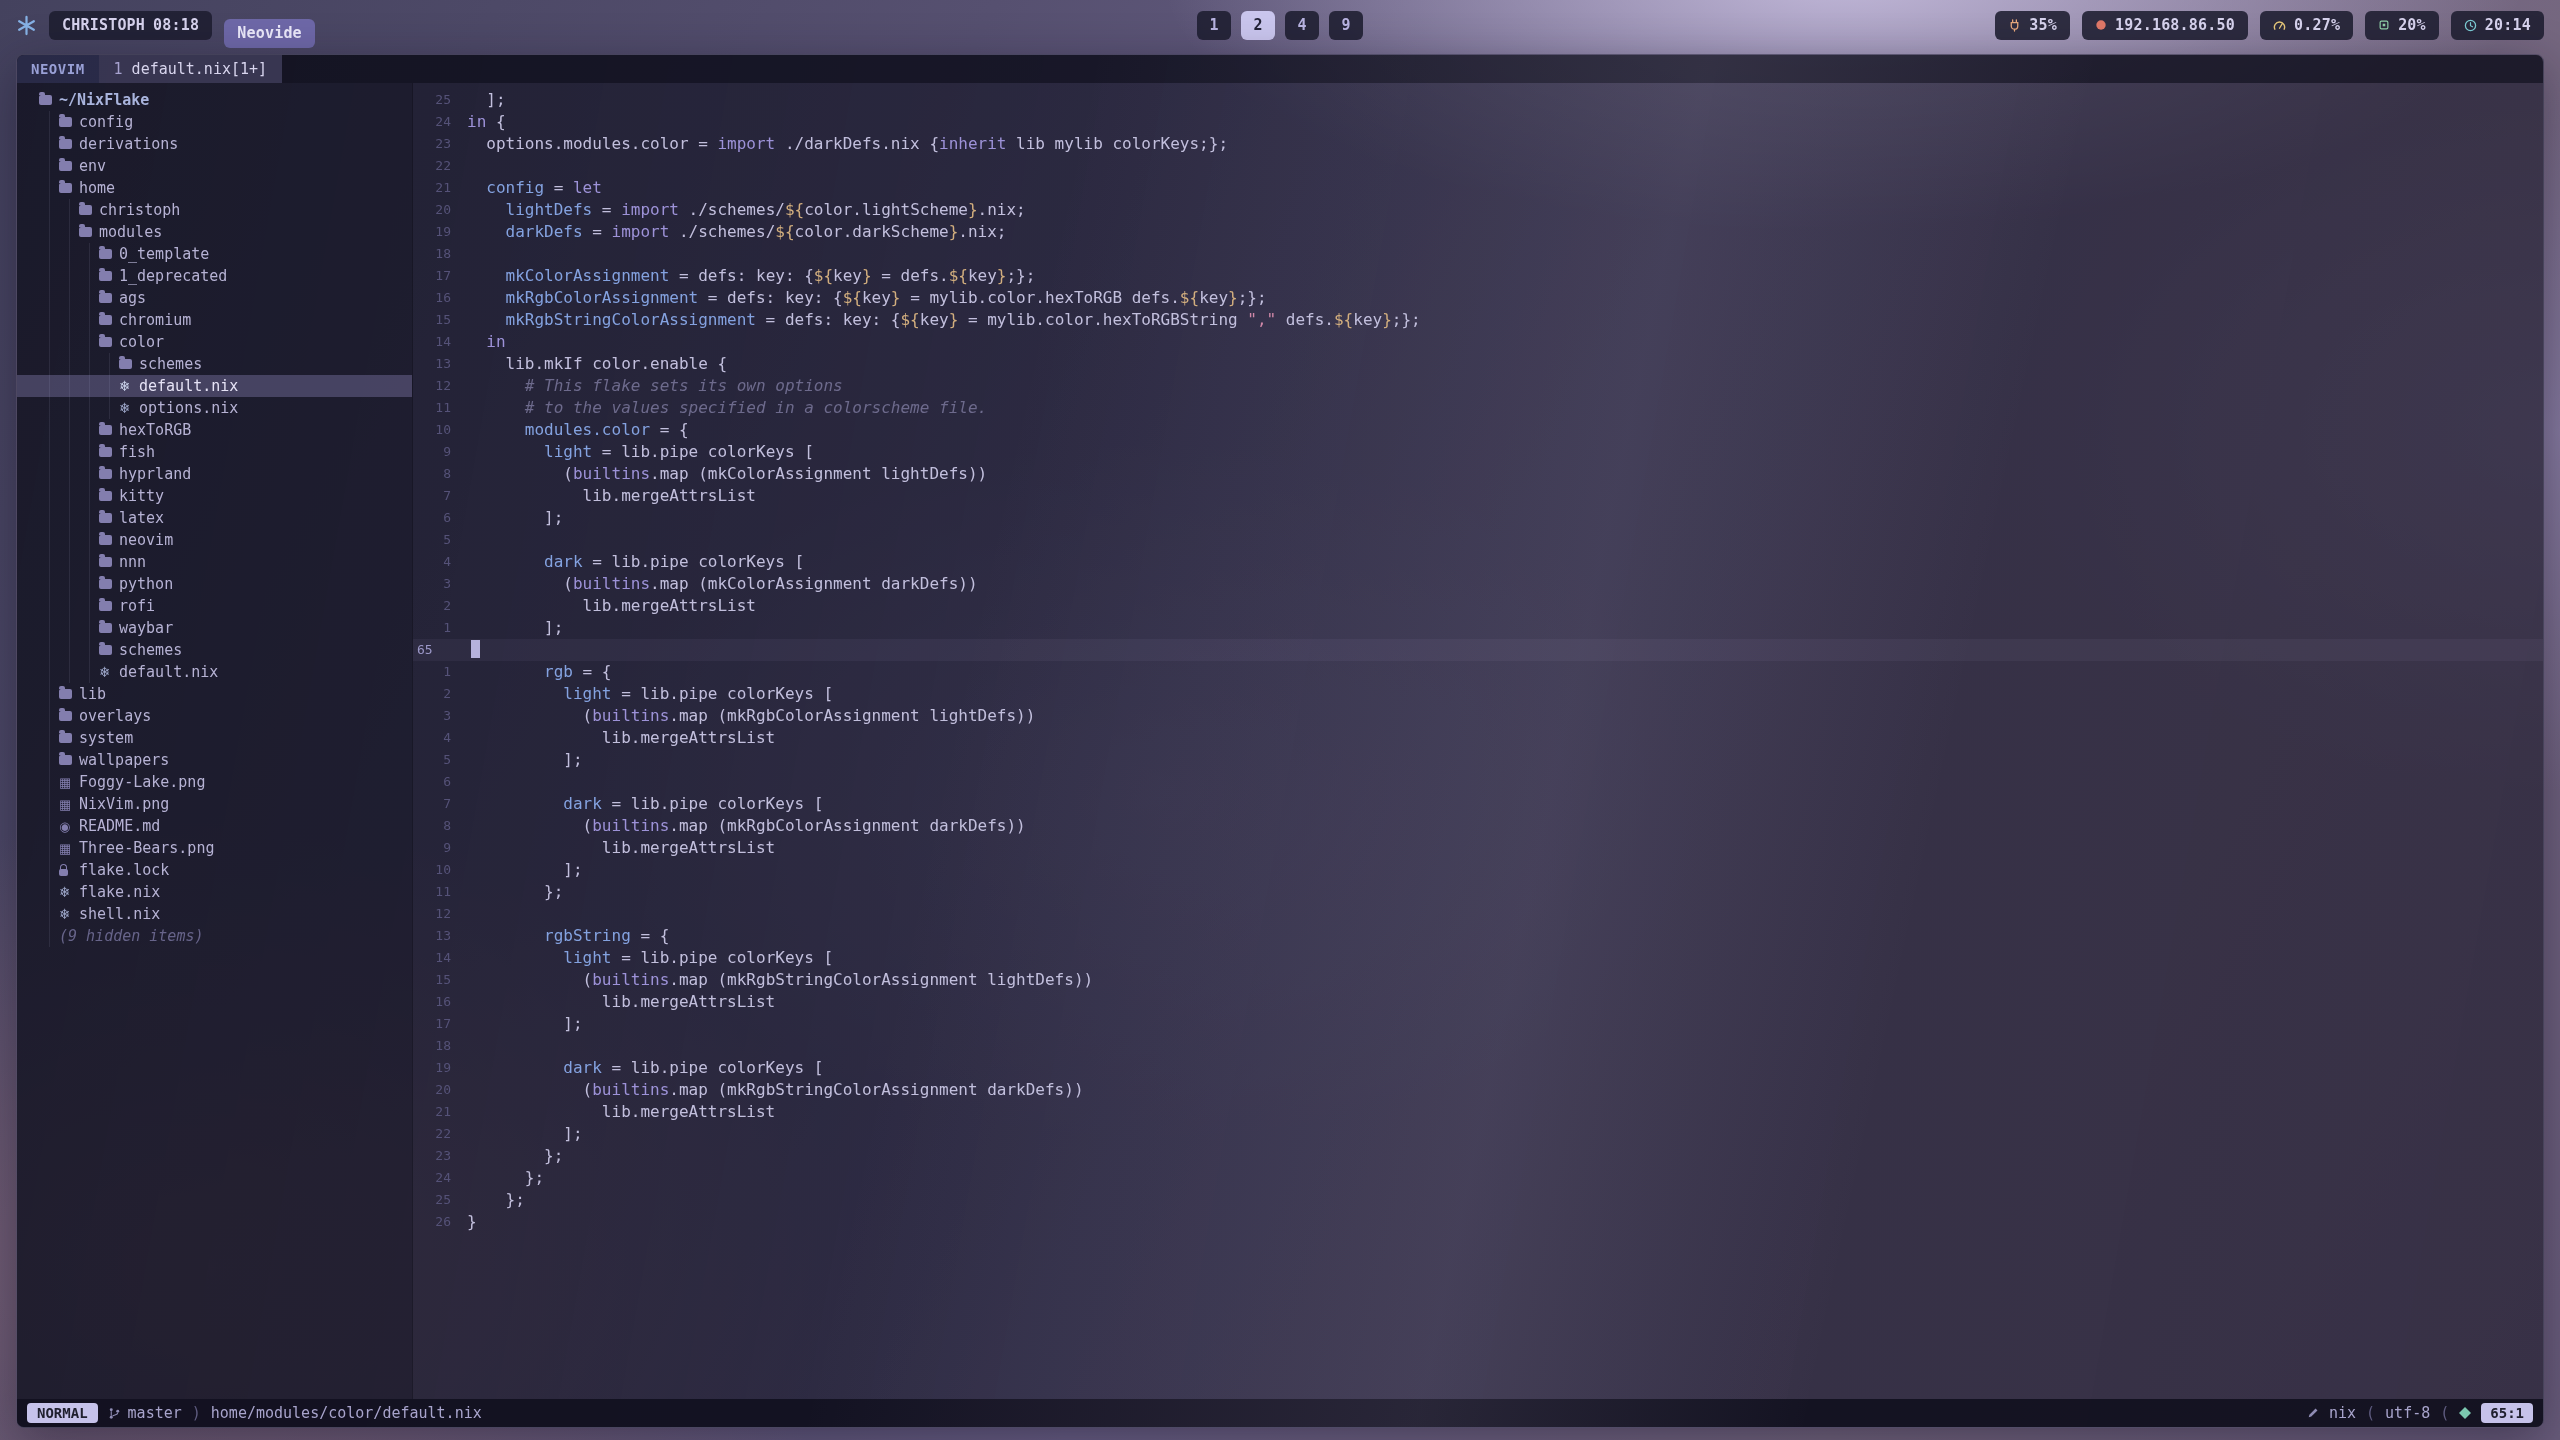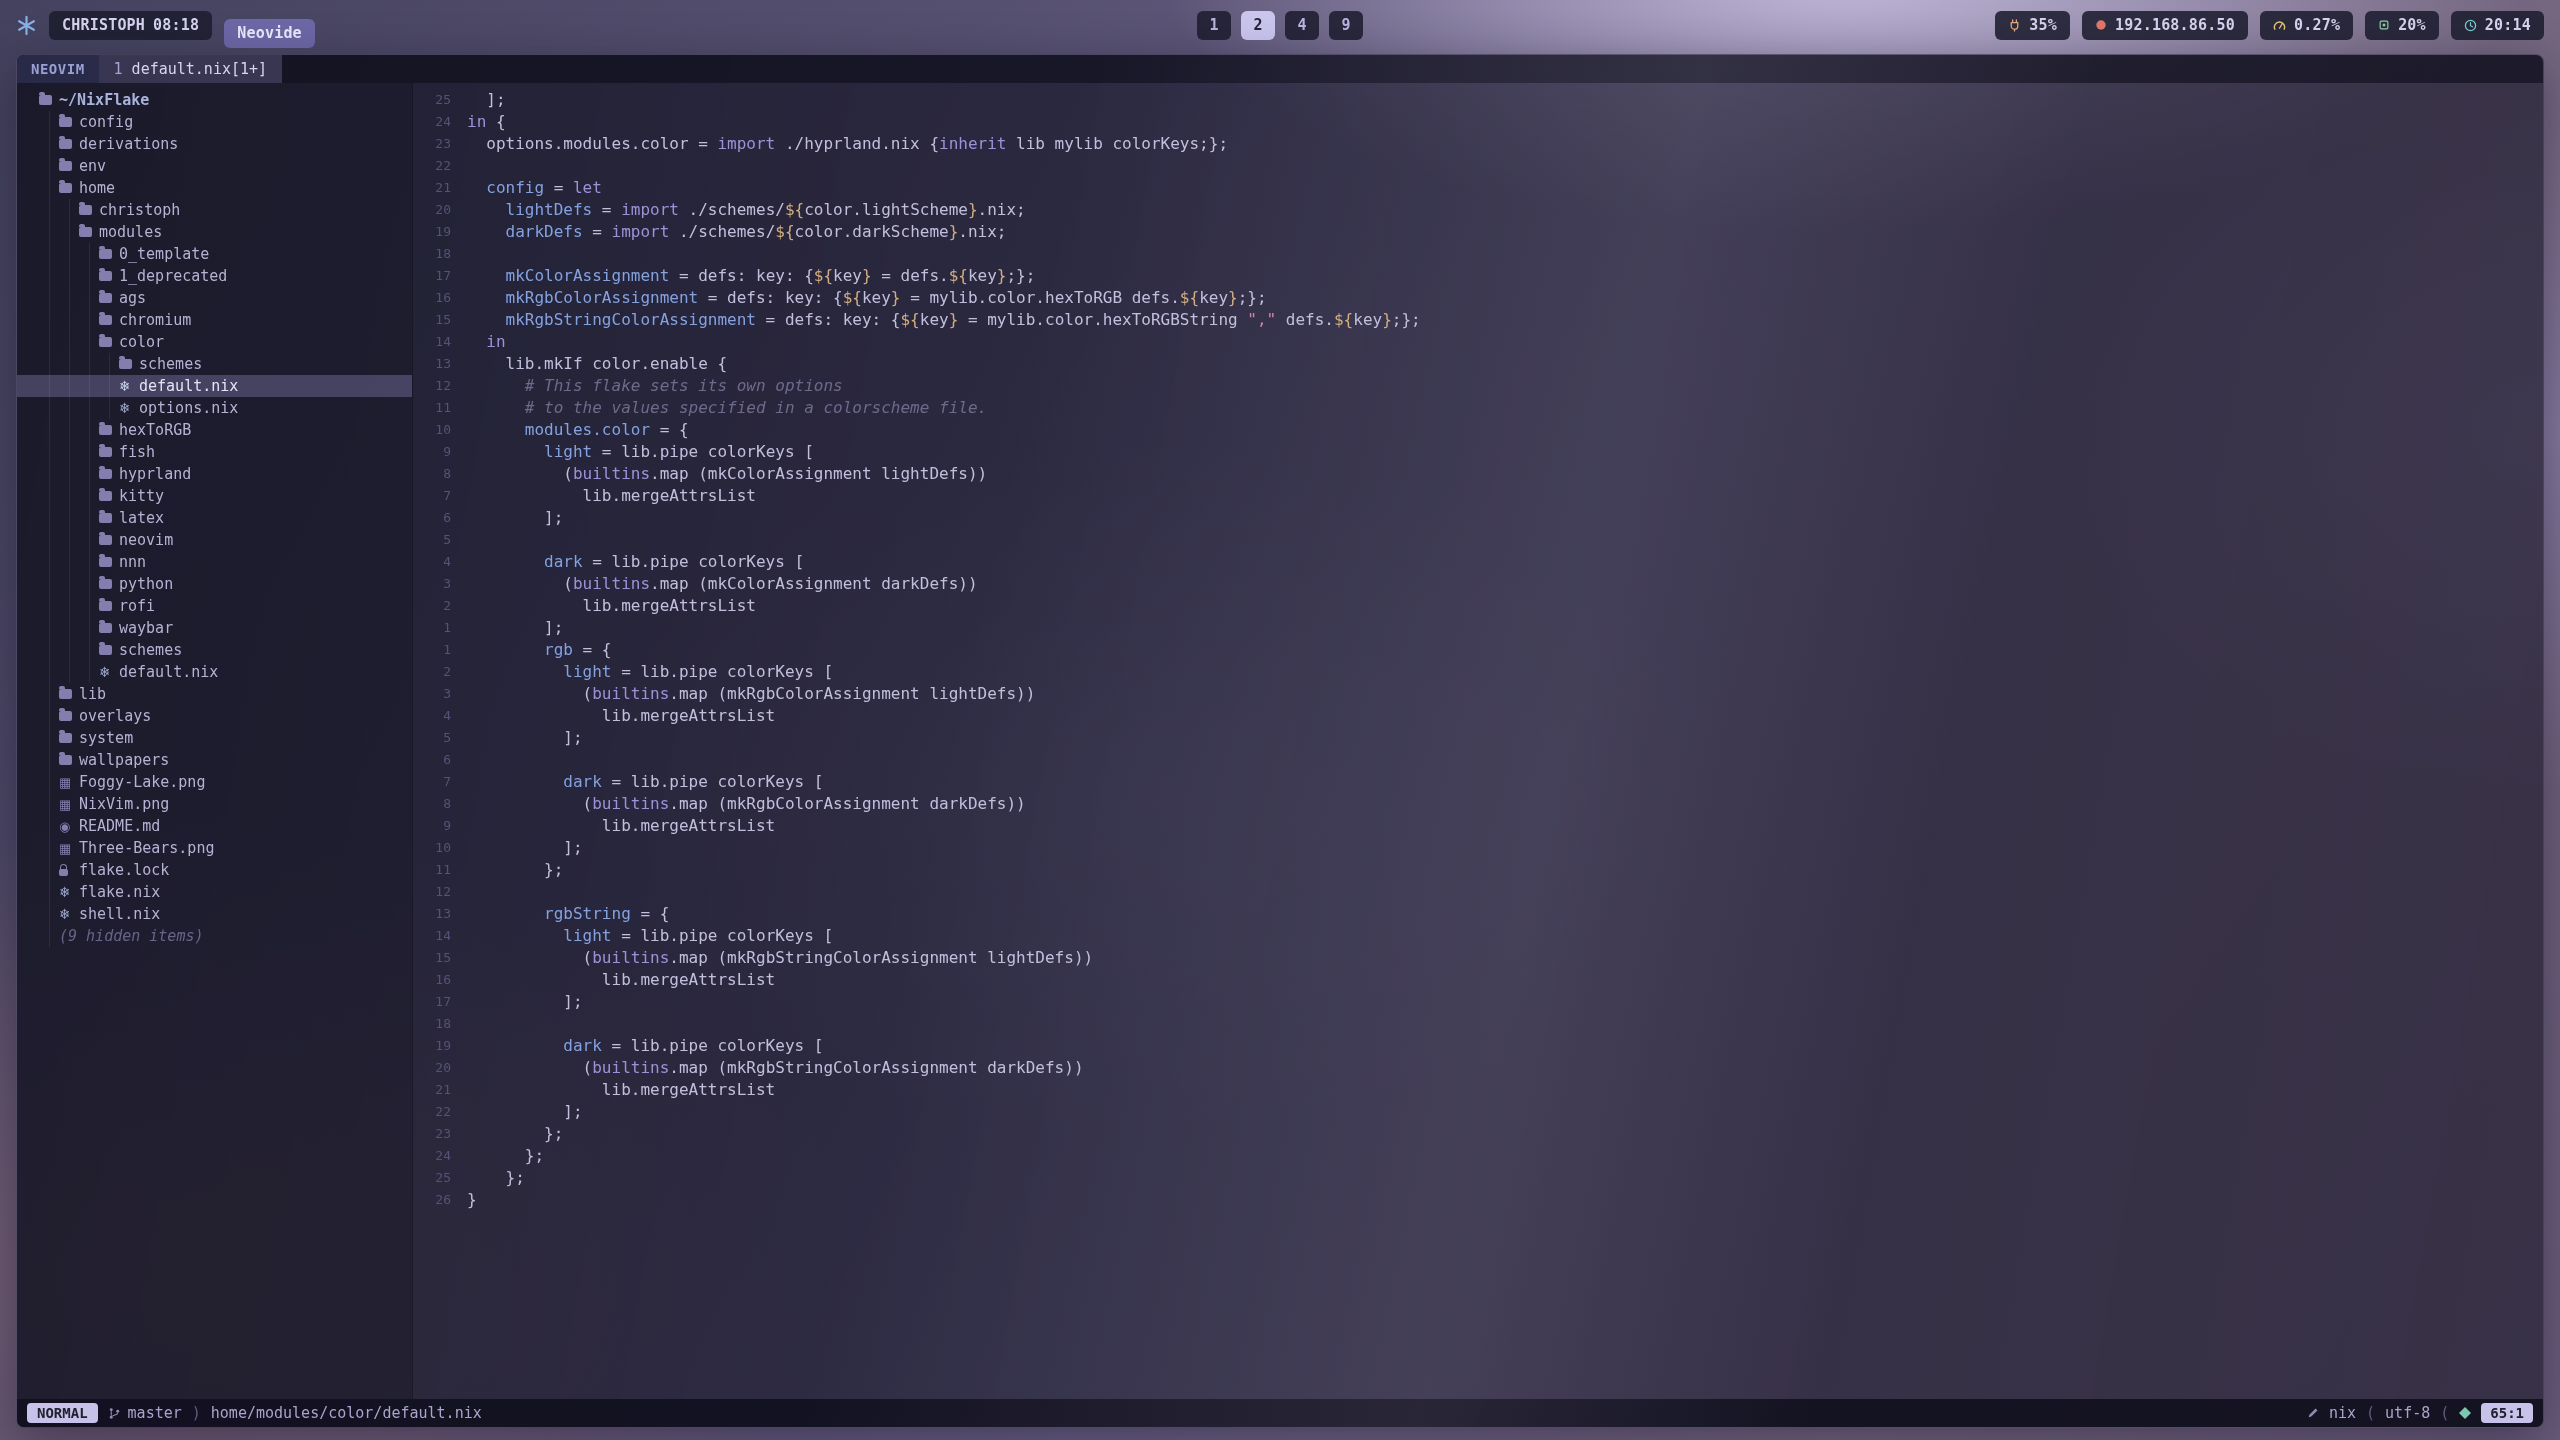--- a/index.html
+++ b/index.html
@@ -487,21 +487,21 @@
             <span class="label">shell.nix</span>
           </div>
           <div class="trow note">
             <span class="indent"></span>
             <span class="label">(9 hidden items)</span>
           </div>
         </div>
       <div class="editor" id="code">
           <div class="line"><span class="num">25</span><span class="txt"><span class="tok-p">  ];</span></span></div>
           <div class="line"><span class="num">24</span><span class="txt"><span class="tok-k">in</span><span class="tok-p"> {</span></span></div>
-          <div class="line"><span class="num">23</span><span class="txt"><span class="tok-p">  options.modules.color = </span><span class="tok-k">import</span><span class="tok-p"> ./hyprland.nix {</span><span class="tok-k">inherit</span><span class="tok-p"> lib mylib colorKeys;};</span></span></div>
+          <div class="line"><span class="num">23</span><span class="txt"><span class="tok-p">  options.modules.color = </span><span class="tok-k">import</span><span class="tok-p"> ./darkDefs.nix {</span><span class="tok-k">inherit</span><span class="tok-p"> lib mylib colorKeys;};</span></span></div>
           <div class="line"><span class="num">22</span><span class="txt"></span></div>
           <div class="line"><span class="num">21</span><span class="txt"><span class="tok-p">  </span><span class="tok-v">config</span><span class="tok-p"> = </span><span class="tok-k">let</span></span></div>
           <div class="line"><span class="num">20</span><span class="txt"><span class="tok-p">    </span><span class="tok-v">lightDefs</span><span class="tok-p"> = </span><span class="tok-k">import</span><span class="tok-p"> ./schemes/</span><span class="tok-g">${</span><span class="tok-p">color.lightScheme</span><span class="tok-g">}</span><span class="tok-p">.nix;</span></span></div>
           <div class="line"><span class="num">19</span><span class="txt"><span class="tok-p">    </span><span class="tok-v">darkDefs</span><span class="tok-p"> = </span><span class="tok-k">import</span><span class="tok-p"> ./schemes/</span><span class="tok-g">${</span><span class="tok-p">color.darkScheme</span><span class="tok-g">}</span><span class="tok-p">.nix;</span></span></div>
           <div class="line"><span class="num">18</span><span class="txt"></span></div>
           <div class="line"><span class="num">17</span><span class="txt"><span class="tok-p">    </span><span class="tok-v">mkColorAssignment</span><span class="tok-p"> = defs: key: {</span><span class="tok-g">${</span><span class="tok-p">key</span><span class="tok-g">}</span><span class="tok-p"> = defs.</span><span class="tok-g">${</span><span class="tok-p">key</span><span class="tok-g">}</span><span class="tok-p">;};</span></span></div>
           <div class="line"><span class="num">16</span><span class="txt"><span class="tok-p">    </span><span class="tok-v">mkRgbColorAssignment</span><span class="tok-p"> = defs: key: {</span><span class="tok-g">${</span><span class="tok-p">key</span><span class="tok-g">}</span><span class="tok-p"> = mylib.color.hexToRGB defs.</span><span class="tok-g">${</span><span class="tok-p">key</span><span class="tok-g">}</span><span class="tok-p">;};</span></span></div>
           <div class="line"><span class="num">15</span><span class="txt"><span class="tok-p">    </span><span class="tok-v">mkRgbStringColorAssignment</span><span class="tok-p"> = defs: key: {</span><span class="tok-g">${</span><span class="tok-p">key</span><span class="tok-g">}</span><span class="tok-p"> = mylib.color.hexToRGBString </span><span class="tok-s">","</span><span class="tok-p"> defs.</span><span class="tok-g">${</span><span class="tok-p">key</span><span class="tok-g">}</span><span class="tok-p">;};</span></span></div>
           <div class="line"><span class="num">14</span><span class="txt"><span class="tok-p">  </span><span class="tok-k">in</span></span></div>
           <div class="line"><span class="num">13</span><span class="txt"><span class="tok-p">    lib.mkIf color.enable {</span></span></div>
@@ -510,20 +510,21 @@
           <div class="line"><span class="num">10</span><span class="txt"><span class="tok-p">      </span><span class="tok-v">modules.color</span><span class="tok-p"> = {</span></span></div>
           <div class="line"><span class="num">9</span><span class="txt"><span class="tok-p">        </span><span class="tok-v">light</span><span class="tok-p"> = lib.pipe colorKeys [</span></span></div>
           <div class="line"><span class="num">8</span><span class="txt"><span class="tok-p">          (</span><span class="tok-k">builtins</span><span class="tok-p">.map (mkColorAssignment lightDefs))</span></span></div>
           <div class="line"><span class="num">7</span><span class="txt"><span class="tok-p">            lib.mergeAttrsList</span></span></div>
           <div class="line"><span class="num">6</span><span class="txt"><span class="tok-p">        ];</span></span></div>
           <div class="line"><span class="num">5</span><span class="txt"></span></div>
           <div class="line"><span class="num">4</span><span class="txt"><span class="tok-p">        </span><span class="tok-v">dark</span><span class="tok-p"> = lib.pipe colorKeys [</span></span></div>
           <div class="line"><span class="num">3</span><span class="txt"><span class="tok-p">          (</span><span class="tok-k">builtins</span><span class="tok-p">.map (mkColorAssignment darkDefs))</span></span></div>
           <div class="line"><span class="num">2</span><span class="txt"><span class="tok-p">            lib.mergeAttrsList</span></span></div>
           <div class="line"><span class="num">1</span><span class="txt"><span class="tok-p">        ];</span></span></div>
+          <div class="line cur"><span class="num">65</span><span class="txt"><span class="cursor"></span></span></div>
           <div class="line"><span class="num">1</span><span class="txt"><span class="tok-p">        </span><span class="tok-v">rgb</span><span class="tok-p"> = {</span></span></div>
           <div class="line"><span class="num">2</span><span class="txt"><span class="tok-p">          </span><span class="tok-v">light</span><span class="tok-p"> = lib.pipe colorKeys [</span></span></div>
           <div class="line"><span class="num">3</span><span class="txt"><span class="tok-p">            (</span><span class="tok-k">builtins</span><span class="tok-p">.map (mkRgbColorAssignment lightDefs))</span></span></div>
           <div class="line"><span class="num">4</span><span class="txt"><span class="tok-p">              lib.mergeAttrsList</span></span></div>
           <div class="line"><span class="num">5</span><span class="txt"><span class="tok-p">          ];</span></span></div>
           <div class="line"><span class="num">6</span><span class="txt"></span></div>
           <div class="line"><span class="num">7</span><span class="txt"><span class="tok-p">          </span><span class="tok-v">dark</span><span class="tok-p"> = lib.pipe colorKeys [</span></span></div>
           <div class="line"><span class="num">8</span><span class="txt"><span class="tok-p">            (</span><span class="tok-k">builtins</span><span class="tok-p">.map (mkRgbColorAssignment darkDefs))</span></span></div>
           <div class="line"><span class="num">9</span><span class="txt"><span class="tok-p">              lib.mergeAttrsList</span></span></div>
           <div class="line"><span class="num">10</span><span class="txt"><span class="tok-p">          ];</span></span></div>

